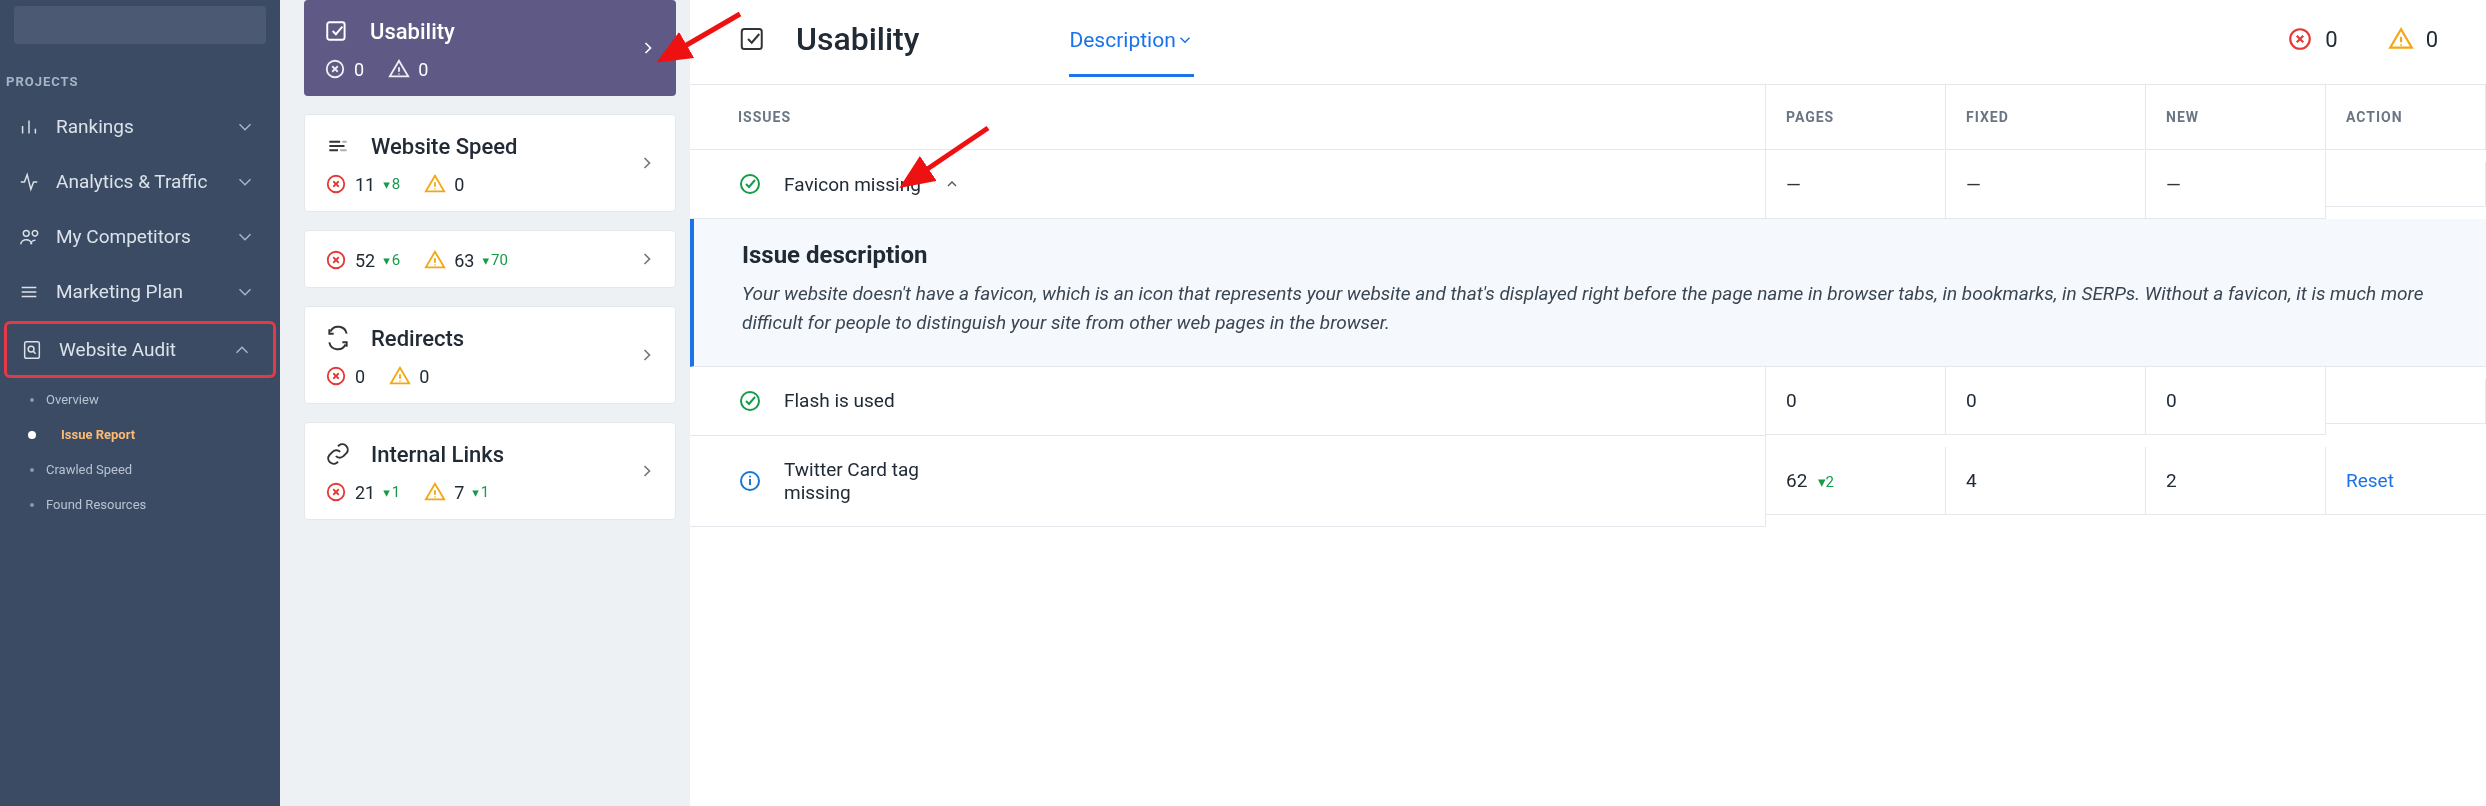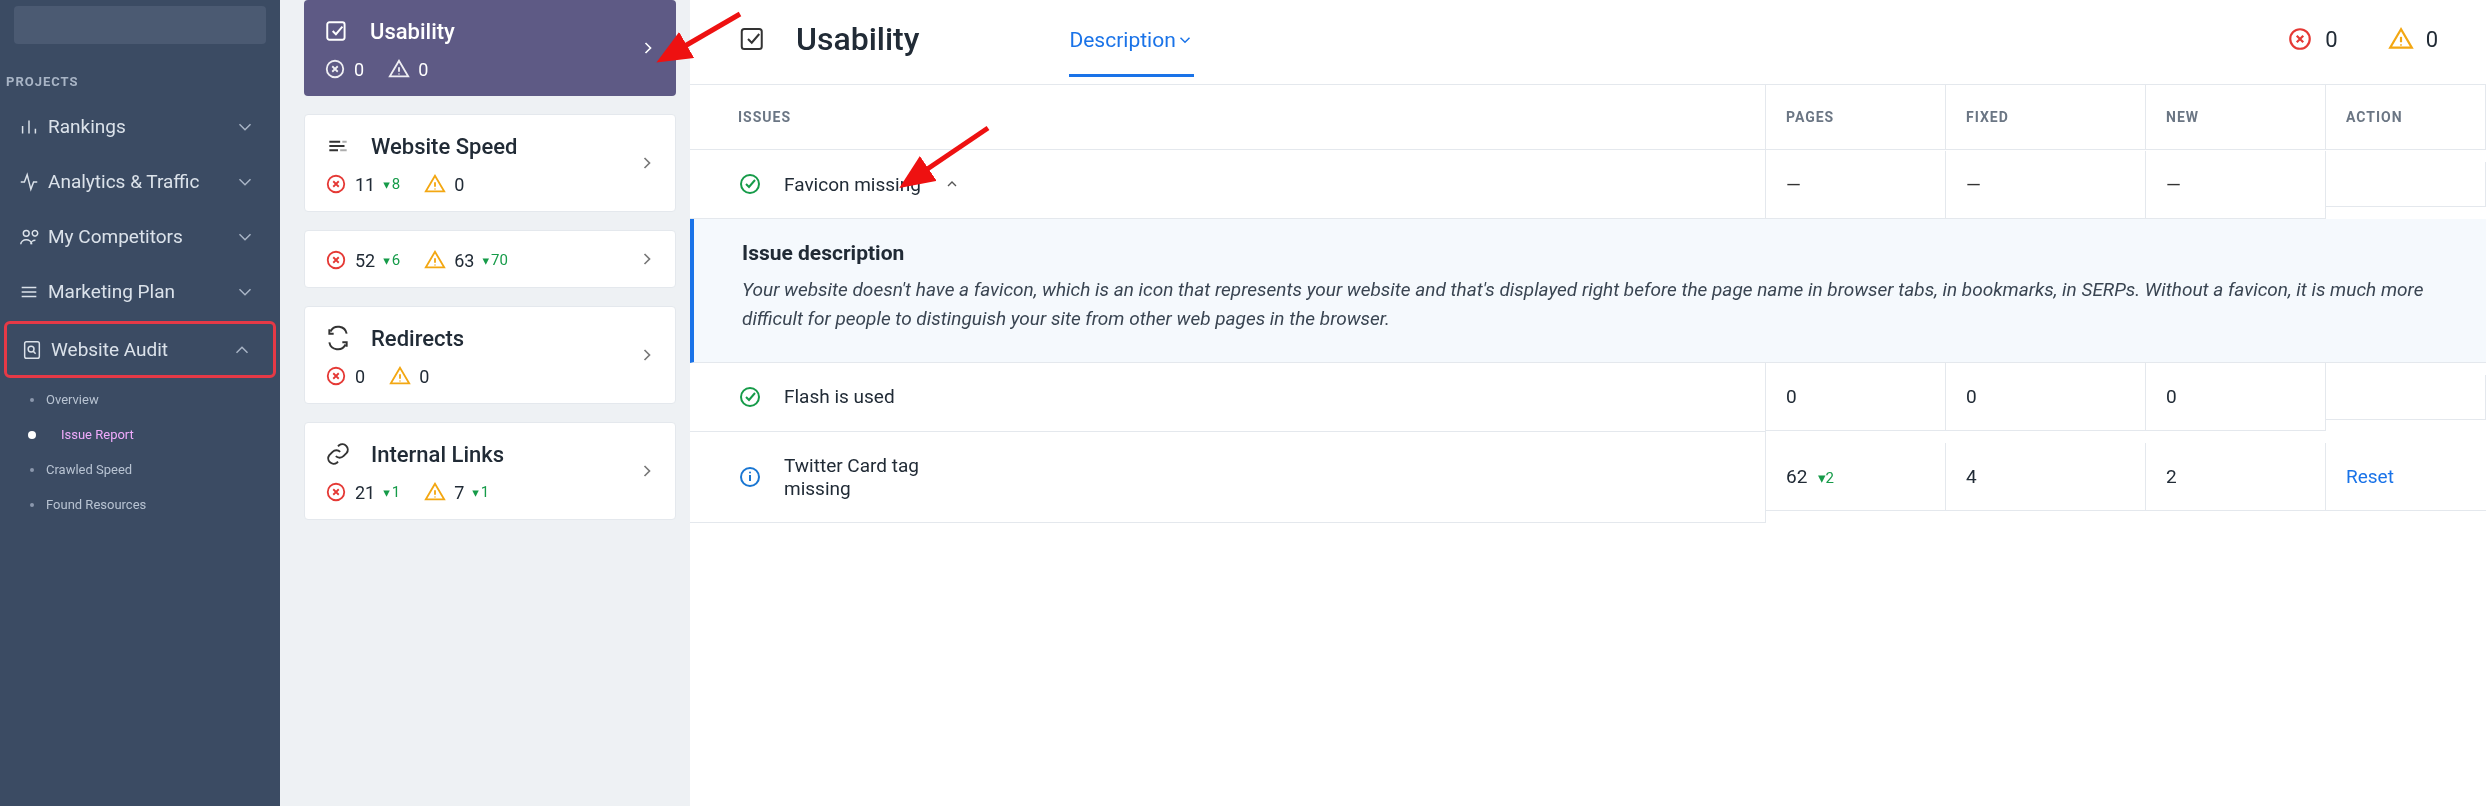--- a/index.html
+++ b/index.html
@@ -52,21 +52,21 @@
   .sidebar .section-title{
     font-size:13px;
     font-weight:700;
     letter-spacing:1px;
     color:var(--sidebar-muted);
     padding:20px 14px 10px 6px;
   }
   .nav-item{
     display:flex;
     align-items:center;
-    gap:8px;
+    gap:16px;
     padding:14px 20px 14px 14px;
     cursor:pointer;
     color:var(--sidebar-text);
     font-size:19px;
     position:relative;
     border-radius:4px;
     margin:2px 4px;
   }
   .nav-item .chev{
     margin-left:auto;
@@ -88,22 +88,22 @@
     color:#b8c3d2;
     cursor:pointer;
   }
   .subitem .dot{
     width:4px;height:4px;border-radius:50%;
     background:#8b98ad;
     display:inline-block;
     flex:0 0 4px;
   }
   .subitem.active{
-    color:#f0abfc;
-    font-weight:400;
+    color:#fdba74;
+    font-weight:700;
     gap:25px;
   }
   .subitem.active .dot{
     width:8px;height:8px;background:#fff;flex:0 0 8px;margin-left:-2px;
   }
   .icon18{width:22px;height:22px;flex:0 0 22px;display:inline-flex;align-items:center;justify-content:center;}
   .icon18 svg{width:22px;height:22px;stroke:currentColor;fill:none;stroke-width:1.6;}
 
   
   .cards{
@@ -197,21 +197,21 @@
   .td:last-child{border-right:none;}
   .td.first{padding-left:48px;display:flex;align-items:center;gap:22px;}
   .td .dash{color:#333;}
   .desc-row{
     grid-column:1 / -1;
     border-left:4px solid var(--link);
     background:var(--desc-bg);
     padding:22px 48px 28px 48px;
     border-bottom:1px solid var(--border);
   }
-  .desc-row h4{margin:0 0 10px 0;font-size:21px;font-weight:700;}
+  .desc-row h4{margin:0 0 10px 0;font-size:24px;font-weight:700;}
   .desc-row p{margin:0;font-style:italic;color:#3a4552;font-size:19px;line-height:1.55;}
   .reset{color:var(--link);cursor:pointer;}
   .ok-icon{color:var(--green2);}
   .info-icon{color:var(--blue);}
   .chev-small{display:inline-flex;align-items:center;justify-content:center;width:18px;height:18px;}
   .chev-small svg{width:16px;height:16px;stroke:#555;fill:none;stroke-width:2;}
 
   
   .arrow{position:absolute;pointer-events:none;z-index:50;}
   .arrow svg{overflow:visible;}

